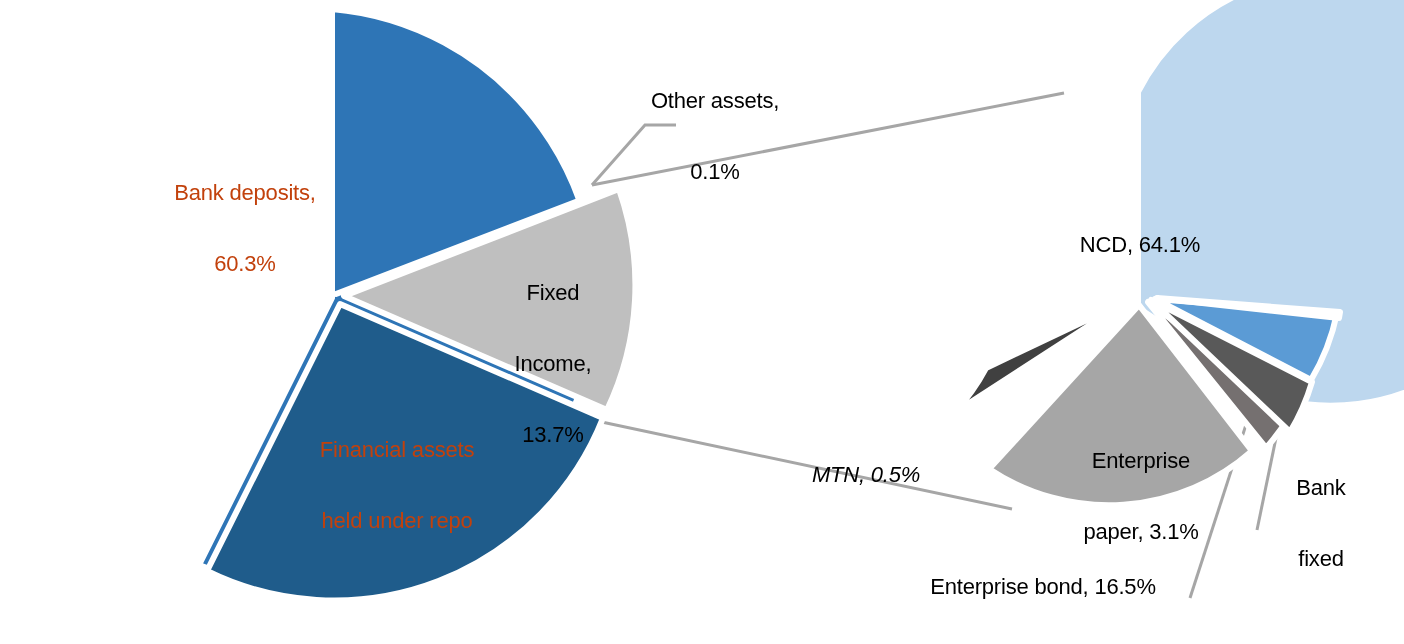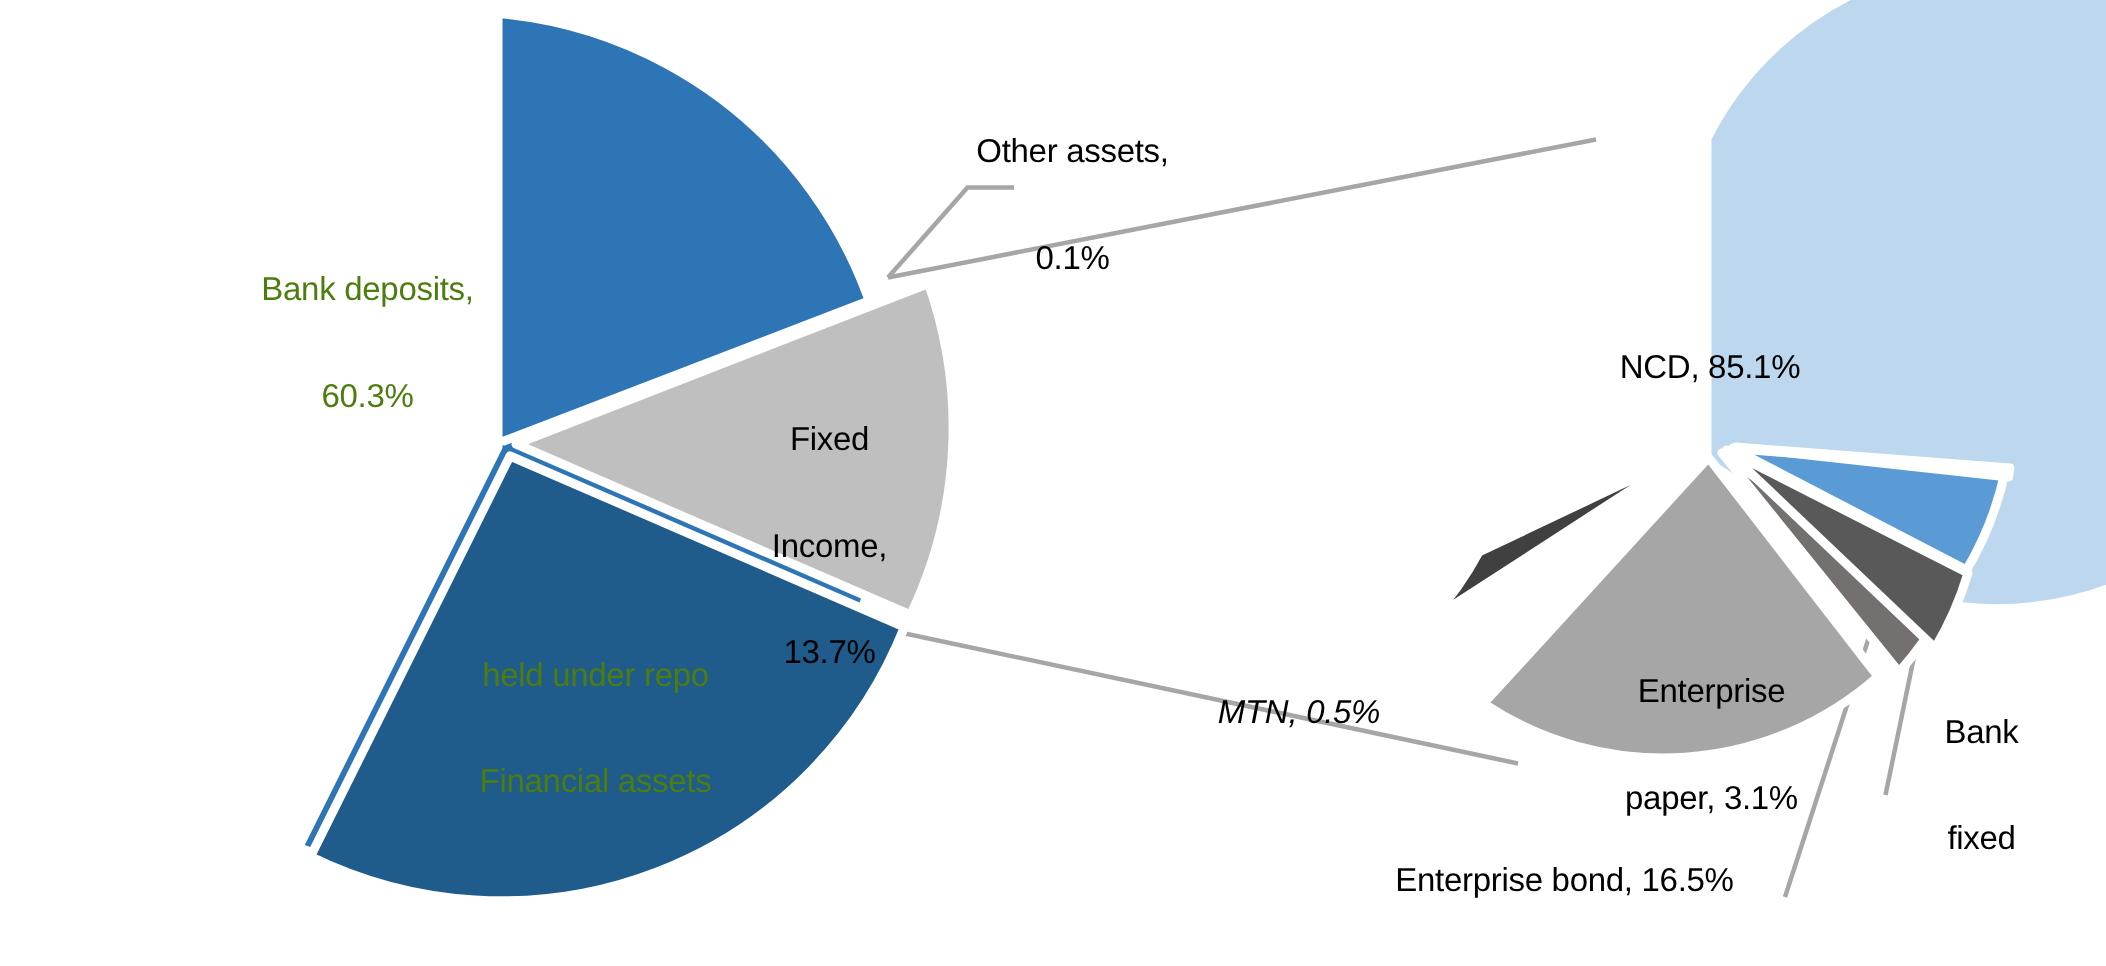--- a/index.html
+++ b/index.html
@@ -39,21 +39,21 @@
   .lbl {
     position: absolute;
     font-family: "Liberation Sans", sans-serif;
     font-size: 22px;
     line-height: 1.08;
     color: #000000;
     white-space: pre;
     text-align: center;
     letter-spacing: -0.2px;
   }
-  .lbl.white { color: #4d7c0f; text-align: center; }
+  .lbl.white { color: #c2410c; text-align: center; }
 </style>
 </head>
 <body>
 
 <div id="chart-root">
 
   <svg class="pie-svg" viewBox="0 0 1404 644">
 
     <g>
 
@@ -96,39 +96,39 @@
     </g>
 
   </svg>
 
   <div class="lbl white" style="left:120px; top:133px; width:250px;">
     <div>Bank deposits,</div>
     <div>60.3%</div>
   </div>
 
   <div class="lbl white" style="left:262px; top:390px; width:270px;">
+    <div>Financial assets</div>
     <div>held under repo</div>
-    <div>Financial assets</div>
     
     
   </div>
 
   <div class="lbl" style="left:473px; top:233px; width:160px;">
     <div>Fixed</div>
     <div>Income,</div>
     <div>13.7%</div>
   </div>
 
   <div class="lbl" style="left:600px; top:41px; width:230px;">
     <div>Other assets,</div>
     <div>0.1%</div>
   </div>
 
   <div class="lbl" style="left:1030px; top:185px; width:220px;">
-    <div>NCD, 85.1%</div>
+    <div>NCD, 64.1%</div>
   </div>
 
   <div class="lbl" style="left:771px; top:415px; width:190px;font-style:italic;">
     <div>MTN, 0.5%</div>
   </div>
 
   <div class="lbl" style="left:1031px; top:401px; width:220px;">
     <div>Enterprise</div>
     <div>paper, 3.1%</div>
   </div>

